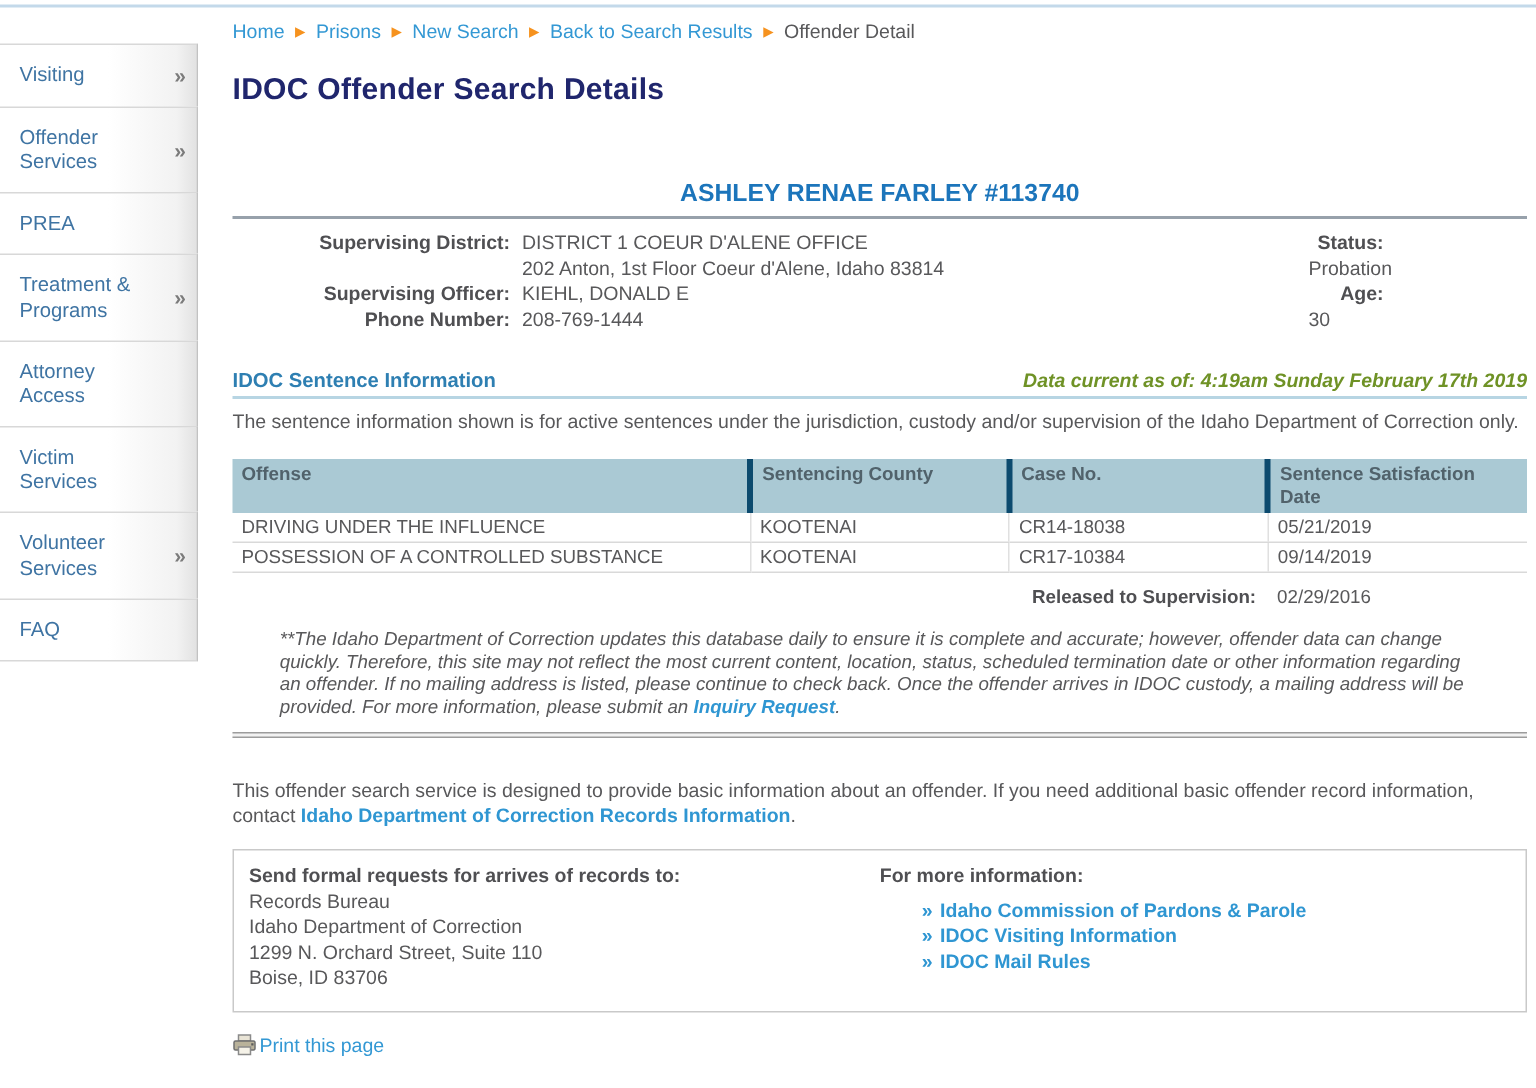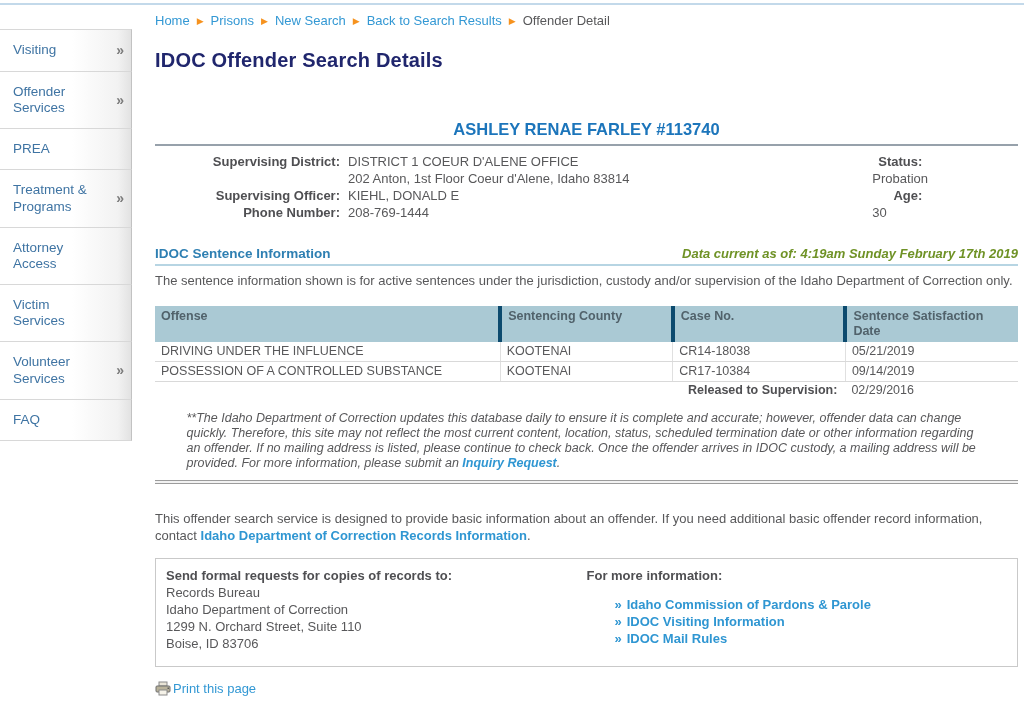--- a/index.html
+++ b/index.html
@@ -56,39 +56,39 @@
     padding:3px 6px; line-height:15px; border-left:4px solid #0c4a6e; vertical-align:top;
   }
   table.sentence th:first-child { border-left:none; }
   table.sentence td {
     padding:2px 6px; border-bottom:1px solid #d9d9d9; border-left:1px solid #e0e0e0;
     line-height:15px; background:#fff;
   }
   table.sentence td:first-child { border-left:none; }
   .col-offense { width:40%; } .col-county { width:20%; } .col-case { width:20%; } .col-date { width:20%; }
 
-  .released-row { display:flex; margin-top:0; font-size:12.5px; line-height:16px;justify-content:flex-end; }
+  .released-row { display:flex; margin-top:8px; font-size:12.5px; line-height:16px;justify-content:flex-end; }
   .released-row .lbl { width:80%; text-align:right; font-weight:bold; color:#4f4f52; padding-right:8px; }
   .released-row .val { width:20%; padding-left:6px; }
 
   .disclaimer { margin:13px auto 0; width:800px; text-align:left; font-style:italic;
                 font-size:12.5px; line-height:15px; color:#58585a; }
   .disclaimer a { color:#2f96d2; font-weight:bold; text-decoration:none; cursor:pointer; }
 
   .double-rule { margin-top:9px; height:4px; border-top:1px solid #9c9c9c; border-bottom:1px solid #9c9c9c; background:#f2f2f2; }
 
   .records-text { margin-top:26px; line-height:17px; }
   .records-text a { color:#2f96d2; font-weight:bold; text-decoration:none; cursor:pointer; }
 
   .requests-box { margin-top:14px; border:1px solid #c9c9c9; padding:8px 10px 14px 10px; display:flex; min-height:88px; }
   .req-left { flex:0 0 50%; }
   .req-left .heading, .req-right .heading { font-weight:bold; color:#4f4f52; line-height:17px; }
   .addr-line { line-height:17px; }
   .req-right { flex:1; }
-  .req-links { margin-top:12px; }
+  .req-links { margin-top:6px; }
   .req-link-row { line-height:17px; padding-left:28px; }
   .req-link-row a { color:#2f96d2; font-weight:bold; text-decoration:none; cursor:pointer; }
   .bullet { color:#2f96d2; font-weight:bold; padding-right:5px; }
 
   .print-row { margin-top:14px; display:flex; align-items:center; }
   .print-row a { color:#3398d4; text-decoration:none; font-size:13px; cursor:pointer; }
   .print-icon { margin-right:2px; display:inline-flex; }
 </style>
 </head>
 <body>
@@ -208,21 +208,21 @@
   </div>
 
   <div class="double-rule"></div>
 
   <div class="records-text">
     <span>This offender search service is designed to provide basic information about an offender. If you need additional basic offender record information, contact </span><a>Idaho Department of Correction Records Information</a><span>.</span>
   </div>
 
   <div class="requests-box">
     <div class="req-left">
-      <div class="heading">Send formal requests for copies of records to:</div>
+      <div class="heading">Send formal requests for arrives of records to:</div>
       <div class="addr-line">Records Bureau</div>
       <div class="addr-line">Idaho Department of Correction</div>
       <div class="addr-line">1299 N. Orchard Street, Suite 110</div>
       <div class="addr-line">Boise, ID 83706</div>
     </div>
     <div class="req-right">
       <div class="heading">For more information:</div>
       <div class="req-links">
         <div class="req-link-row">
           <span class="bullet">»</span><a>Idaho Commission of Pardons &amp; Parole</a>

